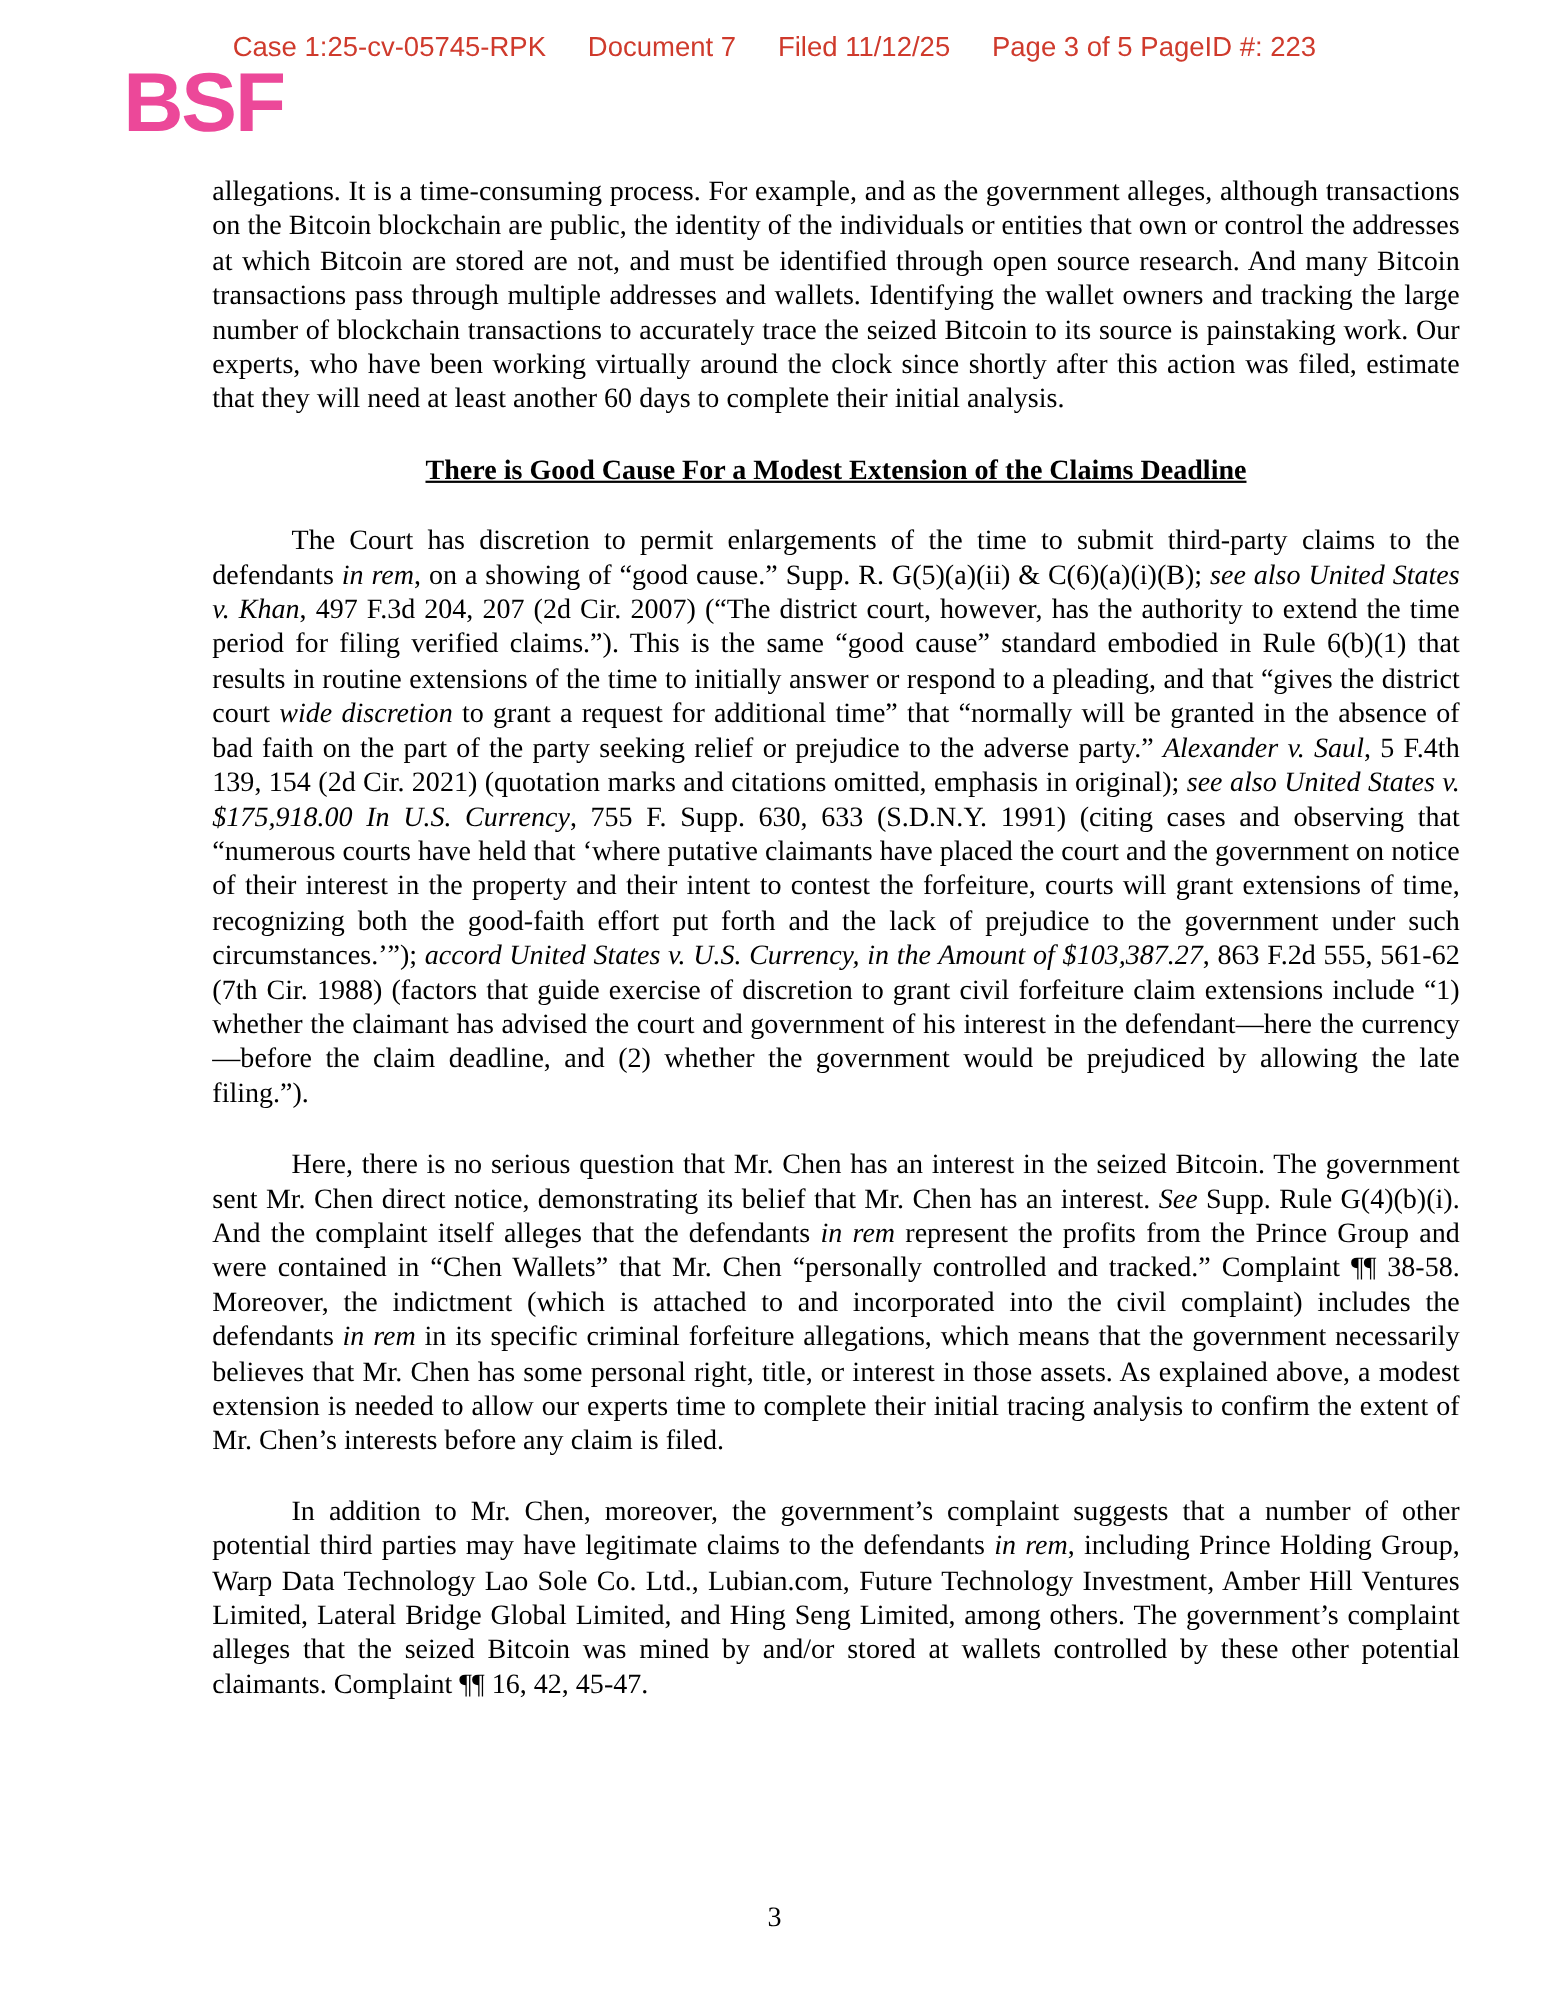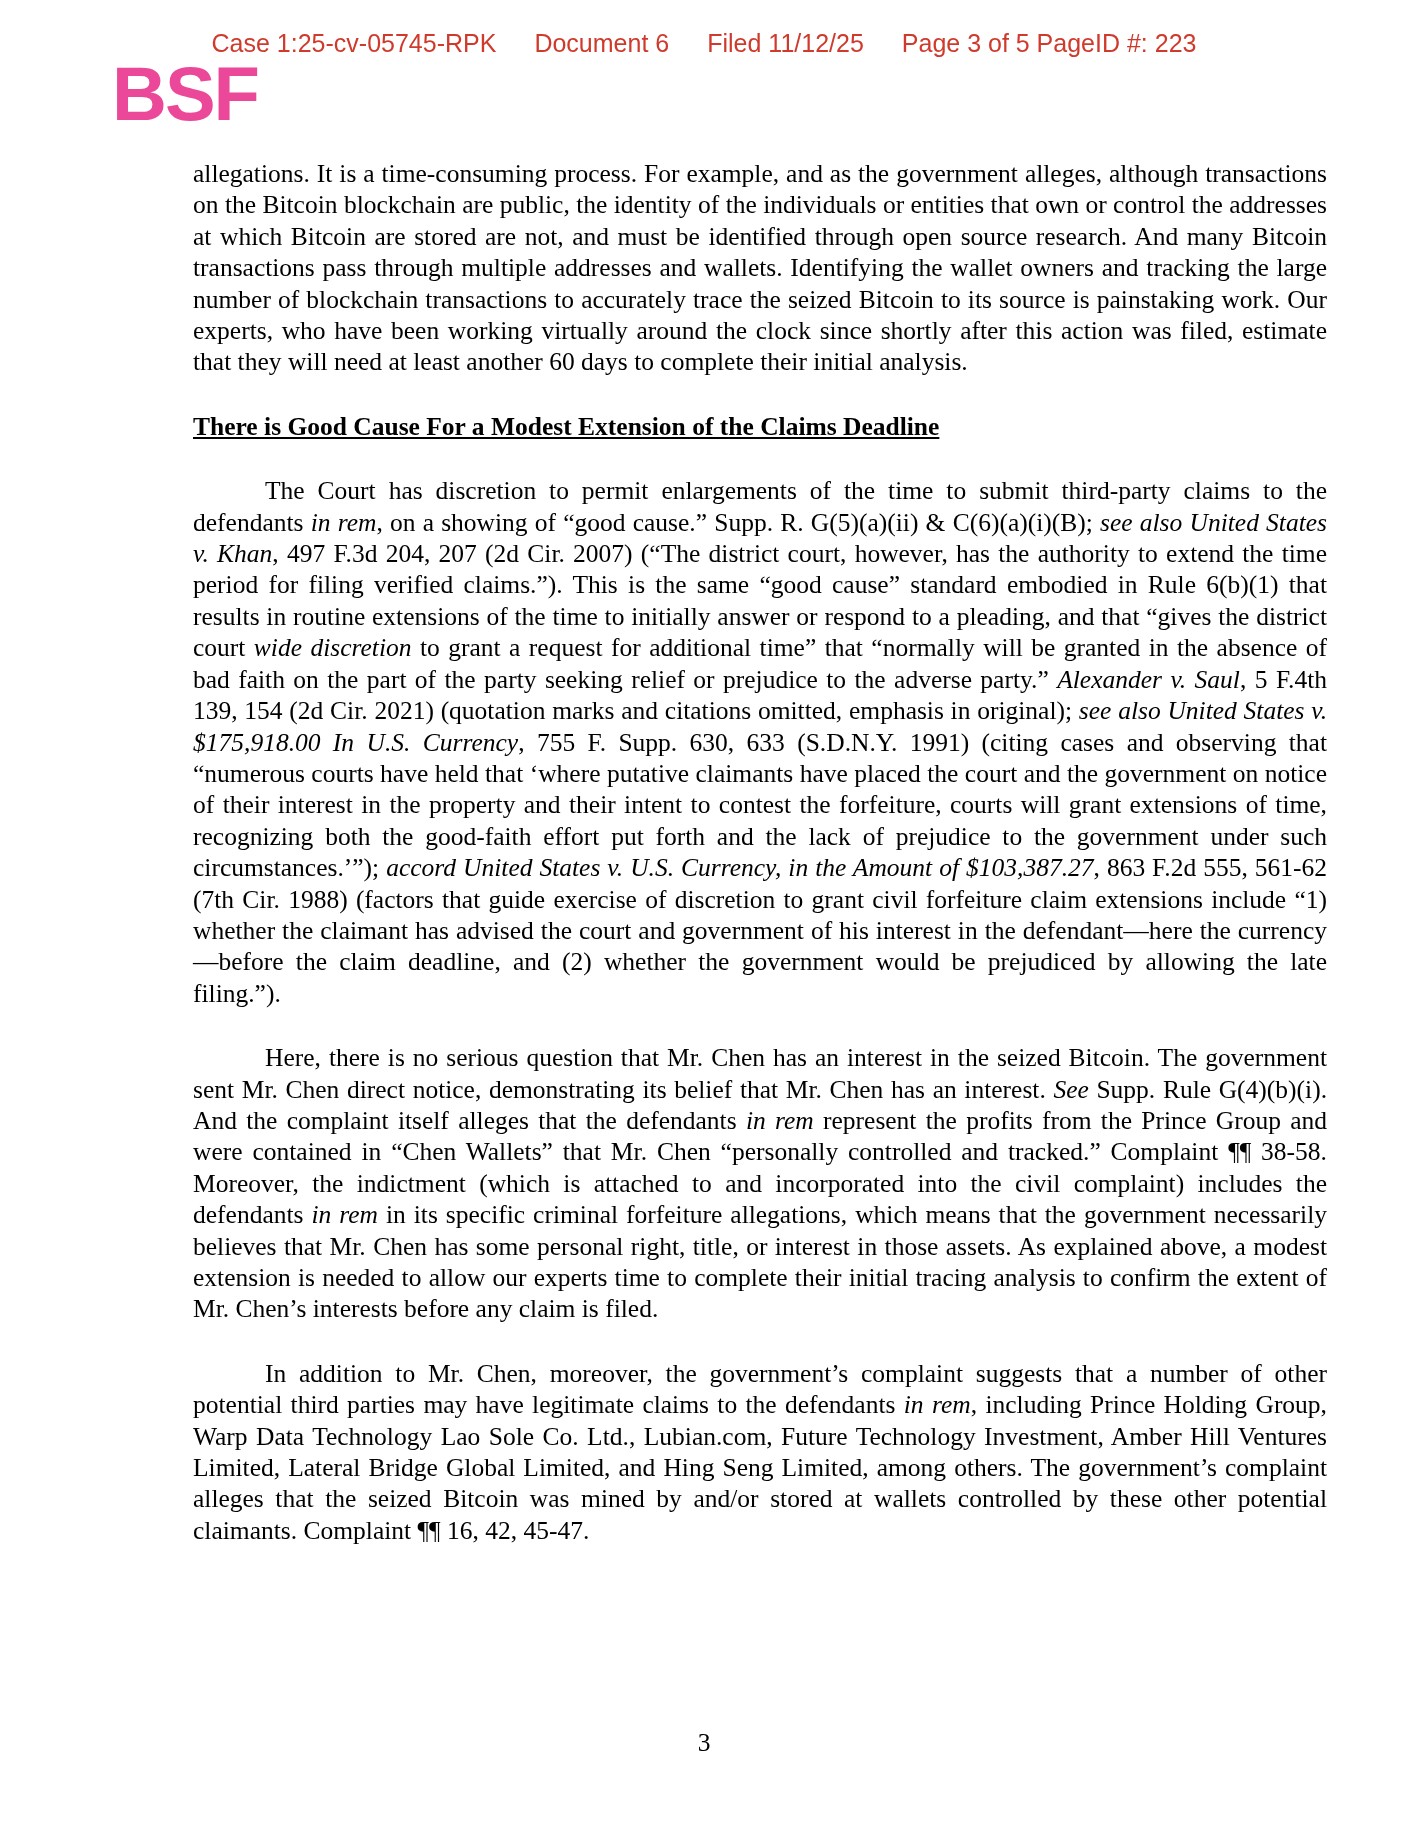--- a/index.html
+++ b/index.html
@@ -44,41 +44,42 @@
     left: 126px;
     width: 1134px;
     font-size: 25.5px;
     line-height: 31.4px;
     text-align: justify;
     margin-left: 17px;
   }
   .doc-body p { margin: 0 0 33px 0; }
   .doc-body p.indent { text-indent: 72px; }
   .section-heading {
+    text-align: center;
     font-weight: bold;
     text-decoration: underline;
     margin: 0 0 33px 0;
   }
   .page-number {
     position: absolute;
     bottom: 66px;
     left: 0;
     right: 0;
     text-align: center;
     font-size: 25.5px;
   }
 </style>
 </head>
 <body>
 
 <div class="page">
 
   <div class="case-header" style="color: rgb(207, 58, 44);">
     <span>Case 1:25-cv-05745-RPK</span>
-    <span>Document 6</span>
+    <span>Document 7</span>
     <span>Filed 11/12/25</span>
     <span>Page 3 of 5 PageID #: 223</span>
   </div>
 
   <div class="logo" style="color: #ec4899;">BSF</div>
 
   <div class="doc-body">
     <p class="noindent"><span>allegations. It is a time-consuming process. For example, and as the government alleges, although transactions on the Bitcoin blockchain are public, the identity of the individuals or entities that own or control the addresses at which Bitcoin are stored are not, and must be identified through open source research. And many Bitcoin transactions pass through multiple addresses and wallets. Identifying the wallet owners and tracking the large number of blockchain transactions to accurately trace the seized Bitcoin to its source is painstaking work. Our experts, who have been working virtually around the clock since shortly after this action was filed, estimate that they will need at least another 60 days to complete their initial analysis.</span></p>
     <p class="section-heading">There is Good Cause For a Modest Extension of the Claims Deadline</p>
     <p class="indent"><span>The Court has discretion to permit enlargements of the time to submit third-party claims to the defendants </span><i>in rem</i><span>, on a showing of “good cause.” Supp. R. G(5)(a)(ii) &amp; C(6)(a)(i)(B); </span><i>see also United States v. Khan</i><span>, 497 F.3d 204, 207 (2d Cir. 2007) (“The district court, however, has the authority to extend the time period for filing verified claims.”).  This is the same “good cause” standard embodied in Rule 6(b)(1) that results in routine extensions of the time to initially answer or respond to a pleading, and that “gives the district court </span><i>wide discretion</i><span> to grant a request for additional time” that “normally will be granted in the absence of bad faith on the part of the party seeking relief or prejudice to the adverse party.” </span><i>Alexander v. Saul</i><span>, 5 F.4th 139, 154 (2d Cir. 2021) (quotation marks and citations omitted, emphasis in original); </span><i>see also United States v. $175,918.00 In U.S. Currency</i><span>, 755 F. Supp. 630, 633 (S.D.N.Y. 1991) (citing cases and observing that “numerous courts have held that ‘where putative claimants have placed the court and the government on notice of their interest in the property and their intent to contest the forfeiture, courts will grant extensions of time, recognizing both the good-faith effort put forth and the lack of prejudice to the government under such circumstances.’”); </span><i>accord United States v. U.S. Currency, in the Amount of $103,387.27</i><span>, 863 F.2d 555, 561-62 (7th Cir. 1988) (factors that guide exercise of discretion to grant civil forfeiture claim extensions include “1) whether the claimant has advised the court and government of his interest in the defendant—here the currency—before the claim deadline, and (2) whether the government would be prejudiced by allowing the late filing.”).</span></p>

